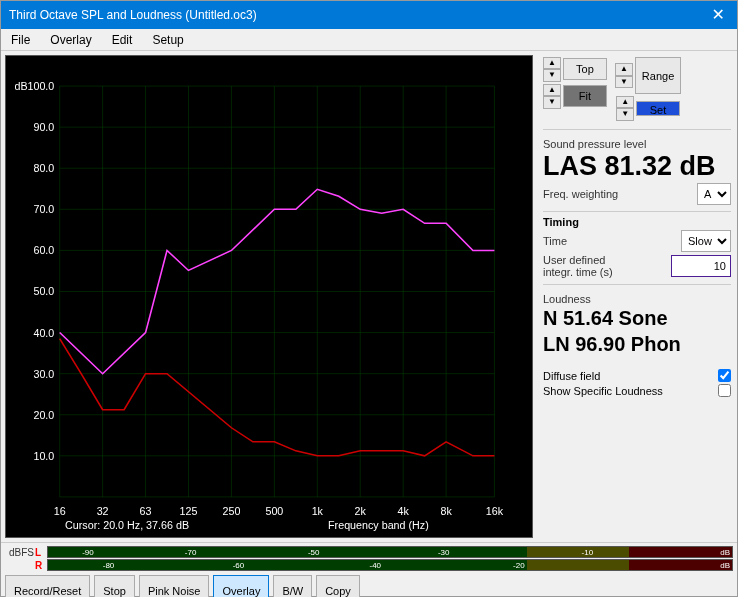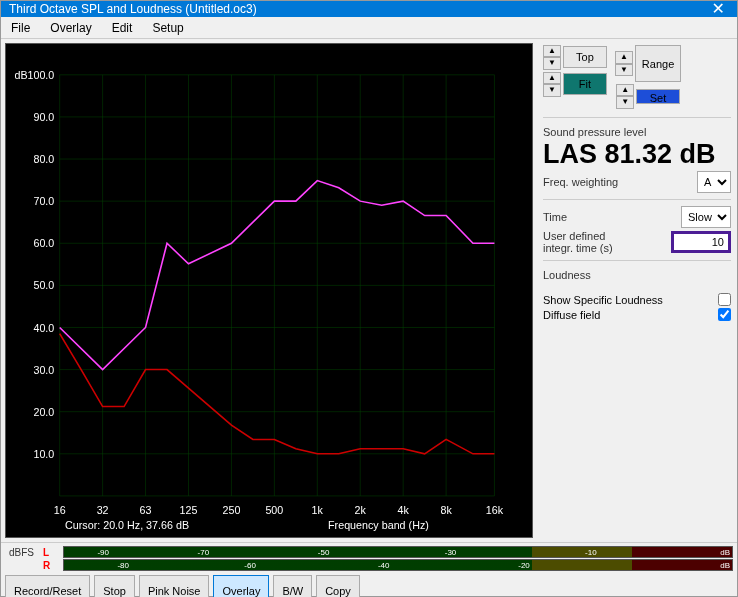--- a/index.html
+++ b/index.html
@@ -1,20 +1,20 @@
 <!DOCTYPE html>
 <html><head>
   <meta charset="utf-8">
   <style>
     * { margin: 0; padding: 0; box-sizing: border-box; }
     body { width: 738px; height: 597px; background: #f0f0f0; font-family: 'Segoe UI', Tahoma, sans-serif; font-size: 12px; overflow: hidden; }
 
     .window { width: 738px; height: 597px; background: #f0f0f0; border: 1px solid #999; display: flex; flex-direction: column; }
 
-    .title-bar { background: #0078d7; color: white; padding: 8px 8px; display: flex; align-items: center; justify-content: space-between; height: 16px; }
+    .title-bar { background: #0078d7; color: white; padding: 8px 8px; display: flex; align-items: center; justify-content: space-between; height: 28px; }
     .title-bar-text { font-size: 12px; font-weight: normal; }
     .title-bar-close { background: none; border: none; color: white; font-size: 16px; cursor: pointer; padding: 0 4px; line-height: 1; }
 
     .menu-bar { background: #f0f0f0; padding: 2px 4px; display: flex; gap: 8px; border-bottom: 1px solid #ccc; height: 22px; align-items: center; }
     .menu-item { padding: 2px 6px; font-size: 12px; cursor: pointer; }
 
     .main-content { display: flex; flex: 1; overflow: hidden; }
 
     .chart-area { flex: 1; background: #000; position: relative; margin: 4px; border: 1px solid #555; }
 
@@ -27,29 +27,29 @@
     .spin-val { border: 1px solid #aaa; background: white; padding: 2px 6px; font-size: 11px; min-width: 44px; text-align: center; height: 22px; cursor: pointer; }
 
     .section-label { font-size: 11px; color: #333; margin-top: 4px; }
     .spl-value { font-size: 27px; font-weight: bold; color: #000; line-height: 1.1; margin: 2px 0; }
 
     .row-label-control { display: flex; align-items: center; justify-content: space-between; margin: 2px 0; }
     .row-label { font-size: 11px; color: #333; }
     .select-ctrl { border: 1px solid #aaa; background: white; font-size: 11px; padding: 1px 2px; height: 22px; cursor: pointer; }
     .timing-title { font-size: 11px; font-weight: bold; margin-bottom: 2px; }
 
-    .input-ctrl { border: 3px solid #4c1d95; background: white; font-size: 11px; padding: 1px 4px; height: 22px; width: 60px; text-align: right; }
+    .input-ctrl { border: 1px solid #4c1d95; background: white; font-size: 11px; padding: 1px 4px; height: 22px; width: 60px; text-align: right; }
     .loudness-values { font-size: 20px; font-weight: bold; line-height: 1.3; }
 
     .checkbox-row { display: flex; align-items: center; justify-content: space-between; font-size: 11px; margin: 2px 0; }
     .checkbox-ctrl { cursor: pointer; }
 
     .bottom-bar { height: 54px; background: #f0f0f0; border-top: 1px solid #ccc; display: flex; flex-direction: column; }
     .level-meters { padding: 3px 4px 0px 4px; }
-    .meter-row { display: flex; align-items: flex-end; gap: 10px; margin-bottom: 1px; }
+    .meter-row { display: flex; align-items: flex-end; gap: 2px; margin-bottom: 1px; }
     .meter-ch { font-size: 10px; color: red; width: 10px; font-weight: bold; }
     .meter-bar-container { flex: 1; height: 11px; background: #000; position: relative; border: 1px solid #555; display: flex; align-items: center; overflow: hidden; }
     .meter-bar-green { height: 100%; background: linear-gradient(to right, #00cc00, #00cc00 70%, #ffff00 70%, #ffff00 85%, #ff0000 85%); opacity: 0.3; position: absolute; left: 0; top: 0; width: 100%; }
     .dBFS-label { font-size: 10px; color: #333; padding-left: 4px; padding-right: 4px; }
 
     .bottom-buttons { display: flex; gap: 4px; padding: 3px 4px; align-items: center; }
     .bottom-btn { border: 1px solid #aaa; background: #e8e8e8; padding: 2px 8px; font-size: 11px; cursor: pointer; height: 32px; }
     .bottom-btn.active { background: #cde8ff; border-color: #0078d7; }
 
     .chart-wrap { position: relative; width: 100%; height: 100%; }
@@ -189,21 +189,21 @@
               <button style="background:#e8e8e8;border:1px solid #aaa;font-size:8px;padding:0 4px;cursor:pointer;line-height:1.3;">▲</button>
               <button style="background:#e8e8e8;border:1px solid #aaa;font-size:8px;padding:0 4px;cursor:pointer;line-height:1.3;">▼</button>
             </div>
             <button class="spin-val" style="min-width:44px; height:22px; border:1px solid #aaa; background:#e8e8e8; cursor:pointer; font-size:11px;">Top</button>
           </div>
           <div style="display: flex; align-items: center; gap: 2px;">
             <div style="display: flex; flex-direction: column;">
               <button style="background:#e8e8e8;border:1px solid #aaa;font-size:8px;padding:0 4px;cursor:pointer;line-height:1.3;">▲</button>
               <button style="background:#e8e8e8;border:1px solid #aaa;font-size:8px;padding:0 4px;cursor:pointer;line-height:1.3;">▼</button>
             </div>
-            <button class="spin-val" style="min-width:44px; height:22px; border:1px solid #aaa; background:#0f766e; cursor:pointer; font-size:11px;">Fit</button>
+            <button class="spin-val" style="min-width:44px; height:22px; border:1px solid #aaa; background:#737373; cursor:pointer; font-size:11px;">Fit</button>
           </div>
         </div>
         <div style="display: flex; flex-direction: column; align-items: center; gap: 2px;">
           <div style="display: flex; align-items: center; gap: 2px;">
             <div style="display: flex; flex-direction: column;">
               <button style="background:#e8e8e8;border:1px solid #aaa;font-size:8px;padding:0 4px;cursor:pointer;line-height:1.3;">▲</button>
               <button style="background:#e8e8e8;border:1px solid #aaa;font-size:8px;padding:0 4px;cursor:pointer;line-height:1.3;">▼</button>
             </div>
             <button class="spin-val" style="min-width:44px; height:37px; border:1px solid #aaa; background:#e8e8e8; cursor:pointer; font-size:11px;">Range</button>
           </div>
@@ -224,48 +224,53 @@
           <span class="row-label">Freq. weighting</span>
           <select class="select-ctrl">
             <option>A</option>
             <option>C</option>
             <option>Z</option>
           </select>
         </div>
       </div>
 
       <div style="border-top: 1px solid #ccc; padding-top: 4px;">
+        <div class="timing-title">Timing</div>
         <div class="row-label-control">
           <span class="row-label">Time</span>
           <select class="select-ctrl">
             <option>Slow</option>
             <option>Fast</option>
           </select>
         </div>
         <div class="row-label-control">
           <span class="row-label">
             <span>User defined</span><br>
             <span>integr. time (s)</span>
           </span>
           <input type="text" class="input-ctrl" value="10" style="">
         </div>
       </div>
 
       <div style="border-top: 1px solid #ccc; padding-top: 4px;">
         <div class="section-label">Loudness</div>
+        <div class="loudness-values">
+          <div>N 51.64 Sone</div>
+          <div>LN 96.90 Phon</div>
+        </div>
       </div>
 
       <div style="margin-top: 6px;">
+        <div class="checkbox-row">
+          <span>Diffuse field</span>
+          <input type="checkbox" class="checkbox-ctrl" checked="" style="">
+        </div>
         <div class="checkbox-row">
           <span>Show Specific Loudness</span>
           <input type="checkbox" class="checkbox-ctrl" style="">
-        </div>
-        <div class="checkbox-row">
-          <span>Diffuse field</span>
-          <input type="checkbox" class="checkbox-ctrl" checked="" style="">
         </div>
       </div>
 
     </div>
   </div>
 
   <div class="bottom-bar">
 
     <div class="level-meters">
       <div class="meter-row">

